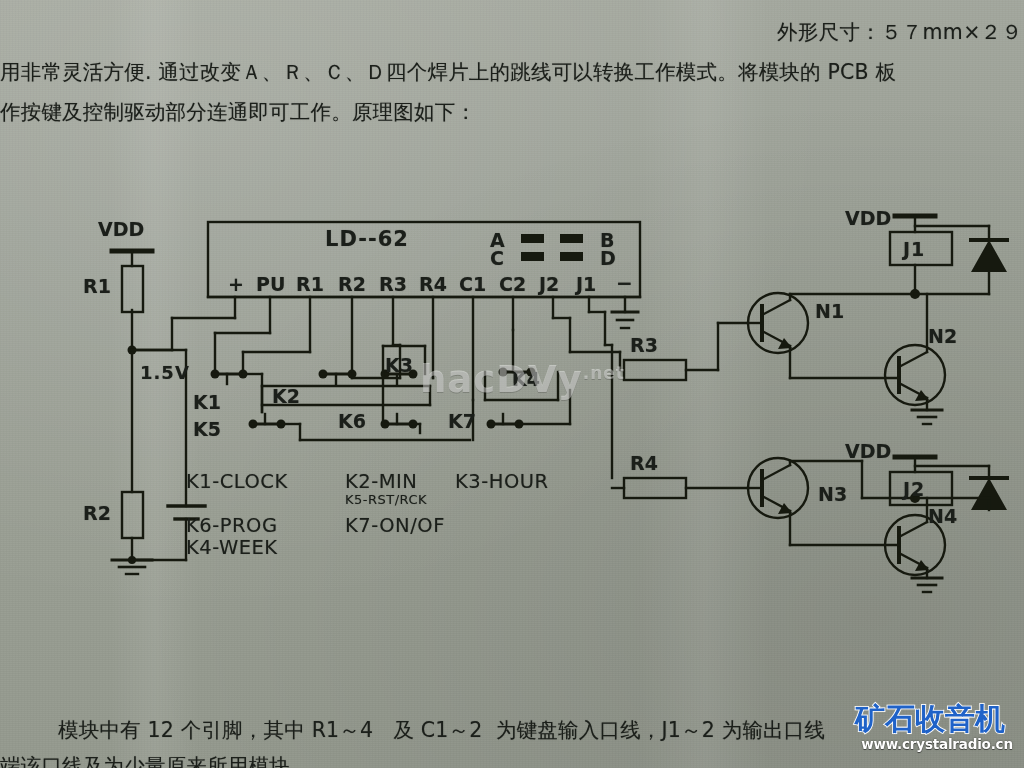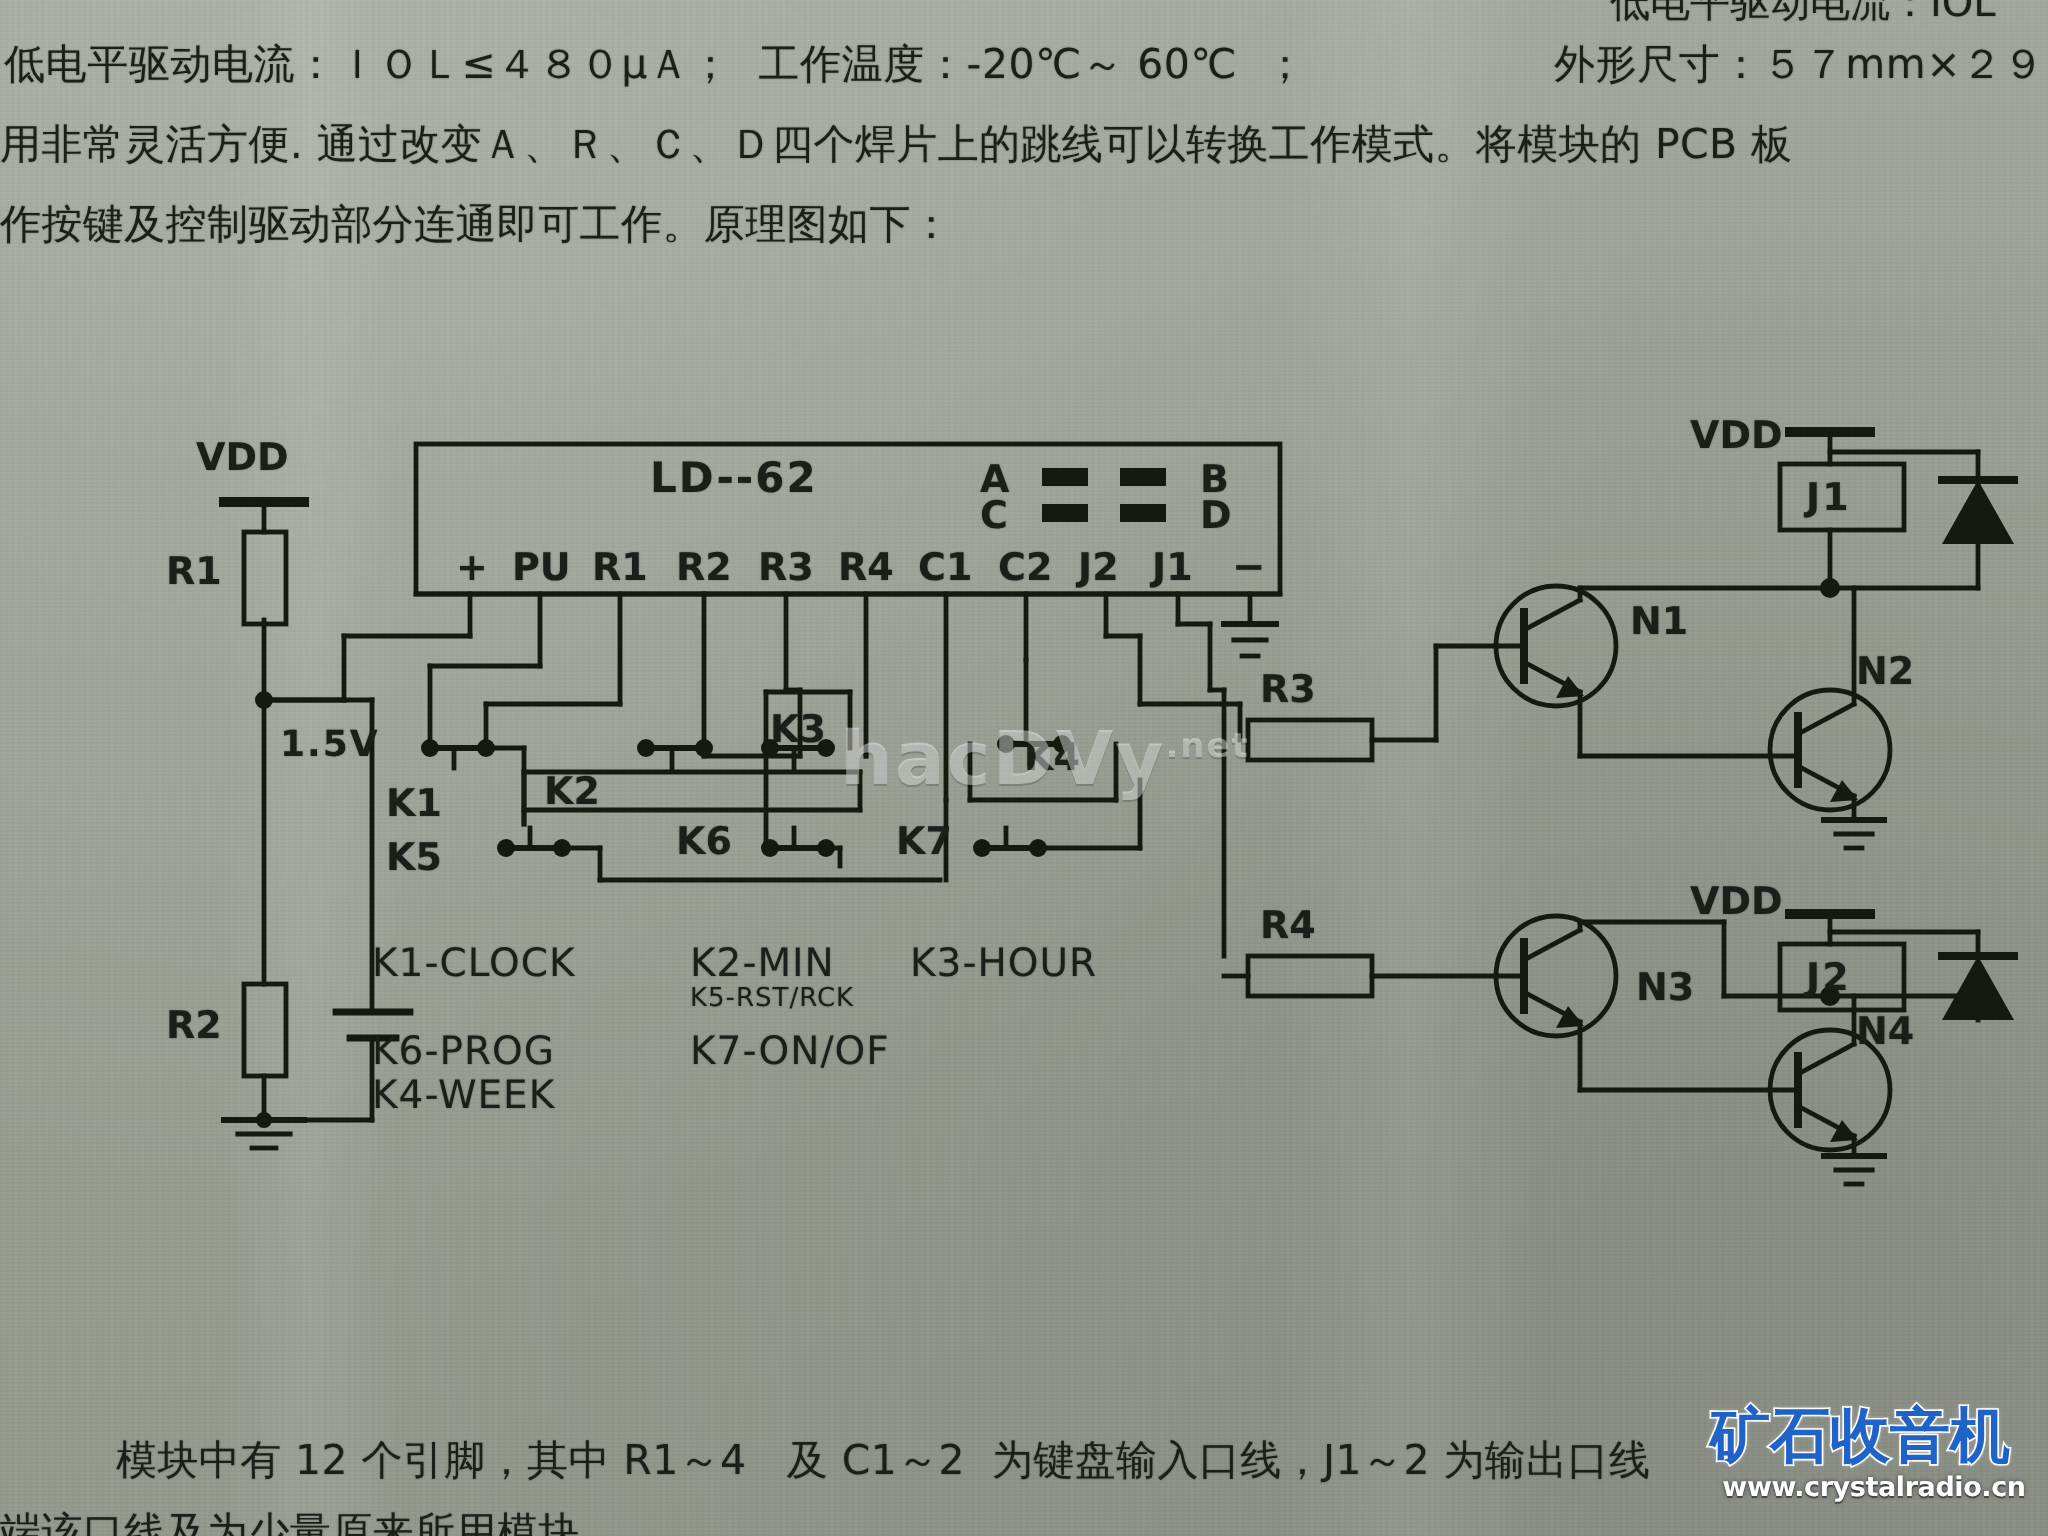--- a/index.html
+++ b/index.html
@@ -81,25 +81,21 @@
   }
 </style>
 </head>
 <body>
 
 <div id="page">
   <div class="grain"></div>
   <div class="vstreak" style="left:110px;"></div>
   <div class="vstreak" style="left:640px;width:130px;"></div>
 
-  <div class="clip-top">
-    <div class="txt cn" style="left:805px;top:-12px;font-size:20px;">低电平驱动电流：IOL</div>
-  </div>
-
-  <div class="txt cn" style="left:2px;top:18px;font-size:20.5px;letter-spacing:.3px;">低电平驱动电流：ＩＯＬ≤４８０μＡ；  工作温度：-20℃～ 60℃  ；</div>
+
 
   <div class="txt cn" style="left:777px;top:18px;font-size:20.5px;letter-spacing:.3px;">外形尺寸：５７mm×２９</div>
 
   <div class="txt cn" style="left:0px;top:58px;font-size:20.5px;letter-spacing:.2px;">用非常灵活方便. 通过改变Ａ、Ｒ、Ｃ、Ｄ四个焊片上的跳线可以转换工作模式。将模块的 PCB 板</div>
 
   <div class="txt cn" style="left:0px;top:98px;font-size:20.5px;letter-spacing:.2px;">作按键及控制驱动部分连通即可工作。原理图如下：</div>
 
   <svg id="schem" width="1024" height="768" viewBox="0 0 1024 768">
     <g stroke="#16190f" stroke-width="2.4" fill="none" stroke-linecap="square">
 

